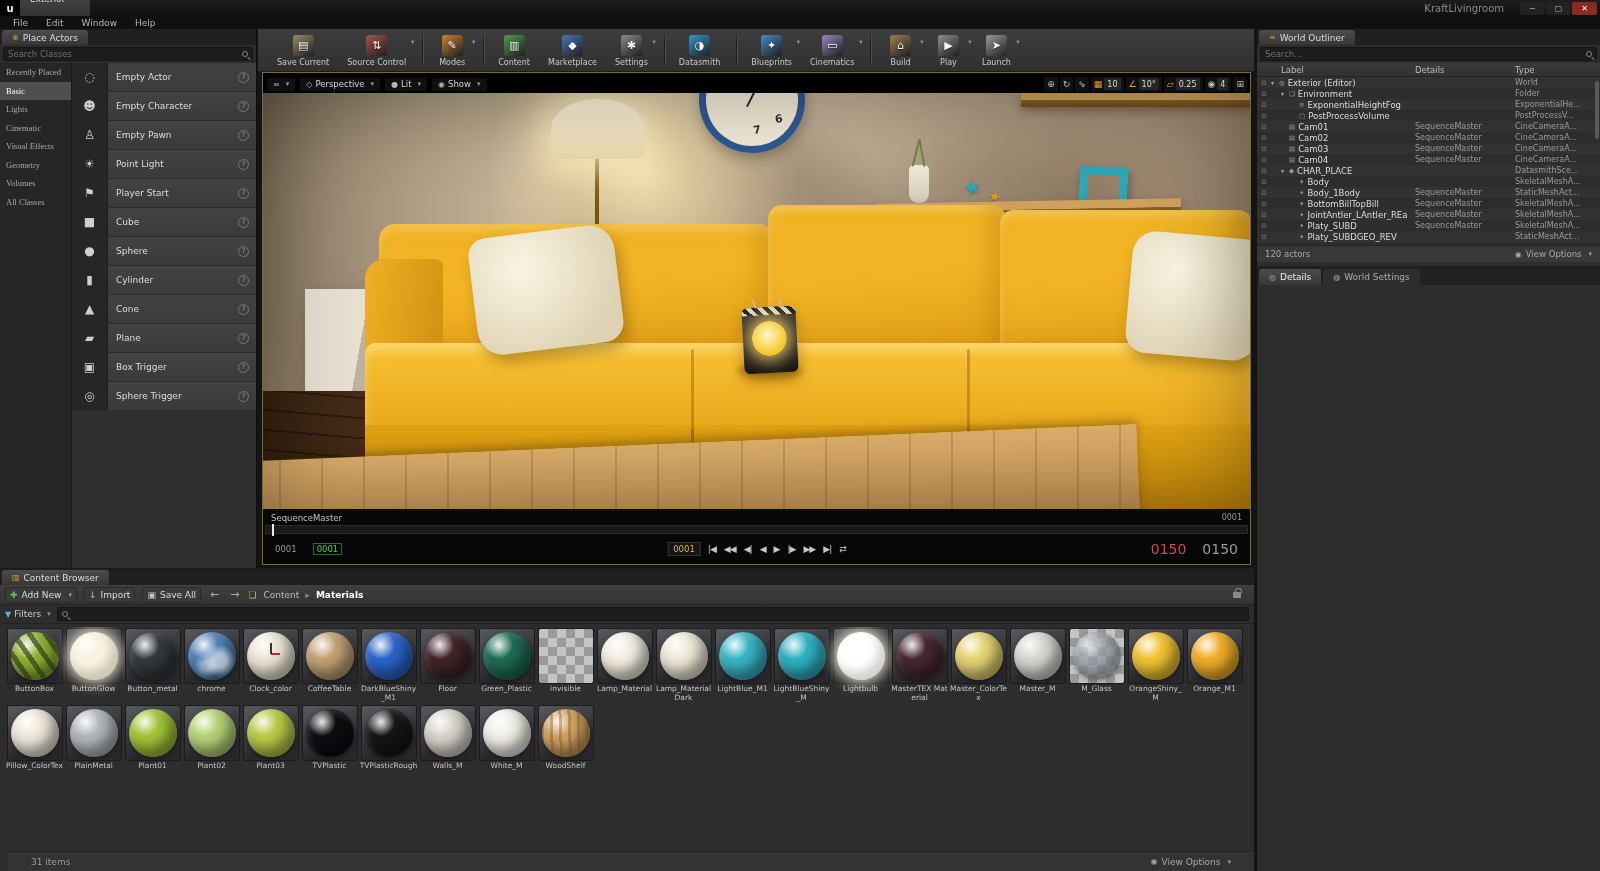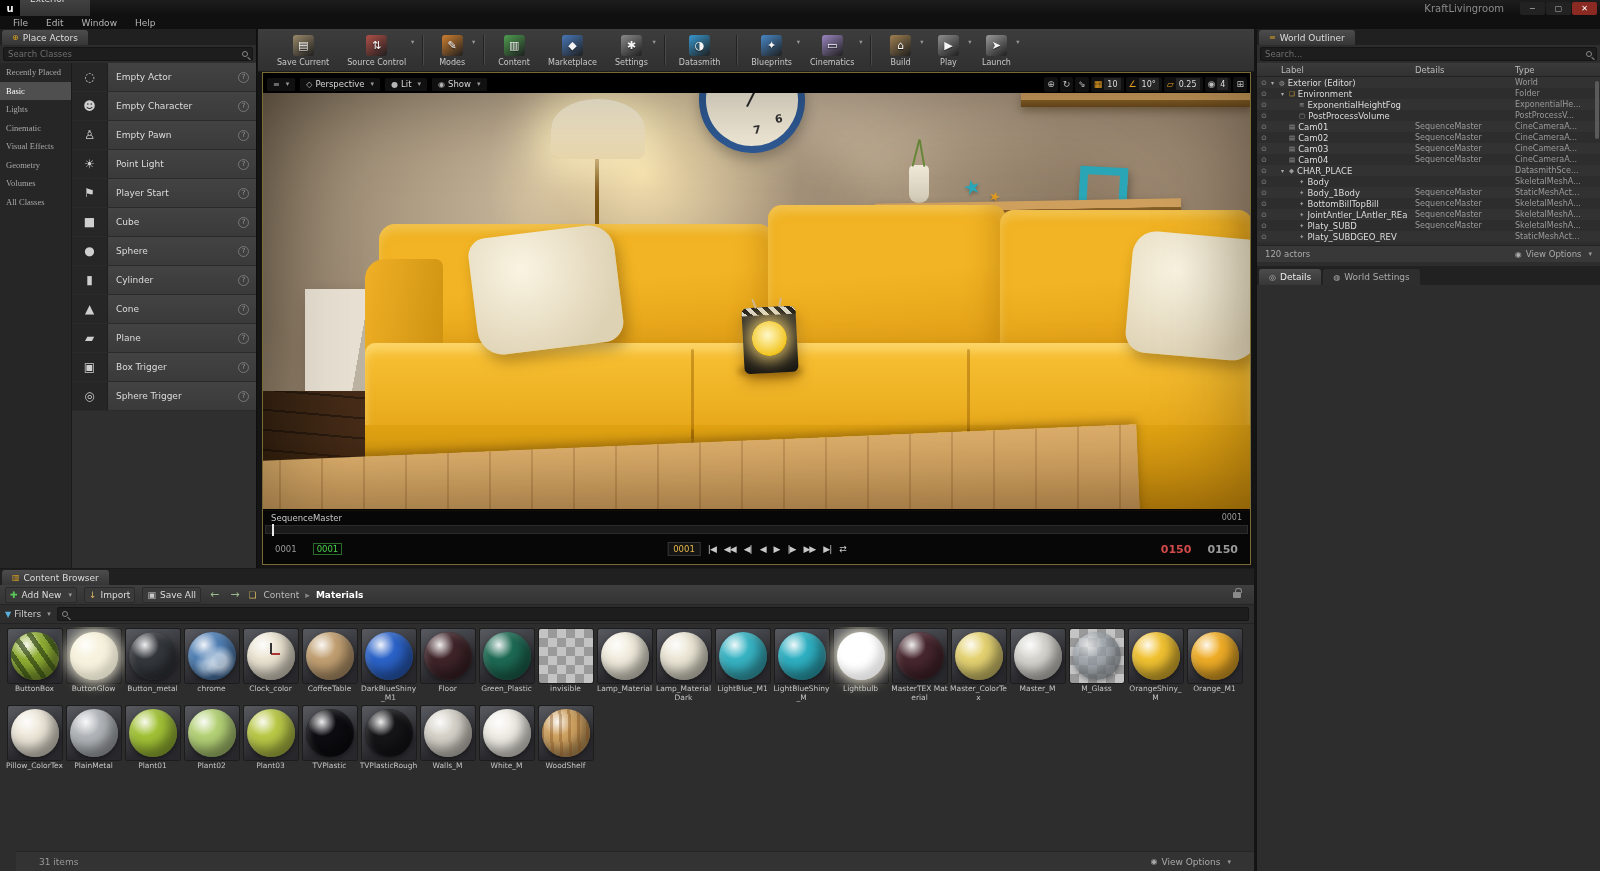--- a/index.html
+++ b/index.html
@@ -126,21 +126,21 @@
 .seq-frame{margin-left:auto;font-size:8px;color:#9a9a9a;}
 .seq-timeline{height:9px;margin:0 2px;background:#1a1a1a;border:1px solid #2c2c2c;position:relative;}
 .seq-playhead{position:absolute;left:6px;top:-2px;width:2px;height:12px;background:#eaeaea;}
 .seq-transport{position:relative;height:24px;display:flex;align-items:center;padding:0 12px;margin-top:3px;}
 .fa{color:#9a9a9a;font-size:8.5px;margin-right:16px;}
 .fb{color:#4ad24a;font-size:8.5px;border:1px solid #2a6a2a;padding:0 3px;}
 .seq-c{position:absolute;left:50%;transform:translateX(-50%);display:flex;align-items:center;gap:7px;}
 .seq-cur{background:#151515;border:1px solid #353535;color:#e8b84a;font-size:8.5px;padding:0 5px;height:14px;display:flex;align-items:center;}
 .seq-btns{display:flex;gap:8px;align-items:center;}
 .seq-btn{color:#c8c8c8;font-size:9px;letter-spacing:-1px;}
-.seq-rr{margin-left:auto;display:flex;gap:16px;font-size:11px;font-weight:bold;}
+.seq-rr{margin-left:auto;display:flex;gap:16px;font-size:14px;}
 .fr{color:#d24a4a;}
 .fe{color:#9a9a9a;}
 
 
 #content-browser{position:absolute;left:0;top:568px;width:1254px;height:303px;background:#2d2d2d;border-top:1px solid #1a1a1a;}
 .cb-toolbar{height:20px;background:linear-gradient(#3f3f3f,#333);display:flex;align-items:center;padding:0 5px;gap:7px;border-bottom:1px solid #252525;}
 .cb-tbtn{display:flex;align-items:center;gap:4px;color:#ddd;font-size:9px;height:16px;padding:0 4px;background:#3a3a3a;border:1px solid #2a2a2a;border-radius:2px;}
 .gi-add{color:#58c858;font-weight:bold;font-size:9px;}
 .gi-import{color:#d8b860;font-size:9px;}
 .gi-save{color:#c8c8c8;font-size:9px;}
@@ -160,21 +160,21 @@
 .thumb{width:54px;height:54px;border-radius:2px;background:linear-gradient(155deg,#585a60,#28282c 70%);position:relative;box-shadow:0 0 0 1px #1c1c1c;}
 .sphere{position:absolute;inset:3px;border-radius:50%;background:radial-gradient(circle at 33% 27%,rgba(255,255,255,.92),rgba(255,255,255,0) 30%),var(--c,#888);box-shadow:inset -7px -9px 12px rgba(0,0,0,.45),inset 3px 4px 7px rgba(255,255,255,.18),0 2px 4px rgba(0,0,0,.4);}
 .thumb.checker{background-image:linear-gradient(45deg,#9a9a9a 25%,transparent 25%,transparent 75%,#9a9a9a 75%),linear-gradient(45deg,#9a9a9a 25%,#c4c4c4 25%,#c4c4c4 75%,#9a9a9a 75%);background-size:18px 18px;background-position:0 0,9px 9px;background-color:#c4c4c4;}
 .thumb.glass .sphere{opacity:.72;}
 .thumb.glow .sphere{box-shadow:0 0 14px 3px rgba(255,250,225,.85),inset -6px -8px 10px rgba(0,0,0,.18);}
 .thumb.striped .sphere::after{content:"";position:absolute;inset:0;border-radius:50%;background:repeating-linear-gradient(55deg,rgba(30,50,12,.6) 0 5px,transparent 5px 13px);}
 .thumb.wood .sphere::after{content:"";position:absolute;inset:0;border-radius:50%;background:repeating-linear-gradient(88deg,rgba(120,70,20,.35) 0 3px,transparent 3px 9px);}
 .thumb.marble .sphere::after{content:"";position:absolute;inset:0;border-radius:50%;background:radial-gradient(circle at 65% 60%,rgba(255,255,255,.55) 0 16%,transparent 38%),radial-gradient(circle at 38% 70%,rgba(255,255,255,.4) 0 9%,transparent 28%);}
 .thumb.clockface .sphere::after{content:"";position:absolute;inset:0;border-radius:50%;background:linear-gradient(#333 0 0) 50% 30%/2px 11px no-repeat,linear-gradient(#a33 0 0) 62% 46%/9px 2px no-repeat;}
 .cb-item-label{margin-top:2px;font-size:7.5px;line-height:8.5px;color:#c4c4c4;text-align:center;width:58px;height:17px;overflow:hidden;word-break:break-all;}
-.cb-status{position:absolute;left:16px;right:0;bottom:0;height:20px;background:#333;display:flex;align-items:center;padding:0 23px;color:#999;font-size:9px;border-top:1px solid #252525;}
+.cb-status{position:absolute;left:8px;right:0;bottom:0;height:20px;background:#333;display:flex;align-items:center;padding:0 23px;color:#999;font-size:9px;border-top:1px solid #252525;}
 .view-options{margin-left:auto;display:flex;align-items:center;gap:4px;color:#aaa;}
 
 
 #right-panel{position:absolute;left:1256px;top:29px;width:344px;height:842px;background:#2d2d2d;border-left:1px solid #121212;display:flex;flex-direction:column;}
 .wo-cols{height:14px;display:flex;align-items:center;background:linear-gradient(#3b3b3b,#313131);border-bottom:1px solid #232323;color:#bbb;font-size:8.5px;}
 .wo-col-label{width:158px;padding-left:24px;}
 .wo-col-seq{width:100px;}
 .wo-col-type{flex:1;}
 .wo-rows{height:166px;overflow:hidden;position:relative;}
 .wo-rows>div:nth-of-type(even){background:#323232;}

